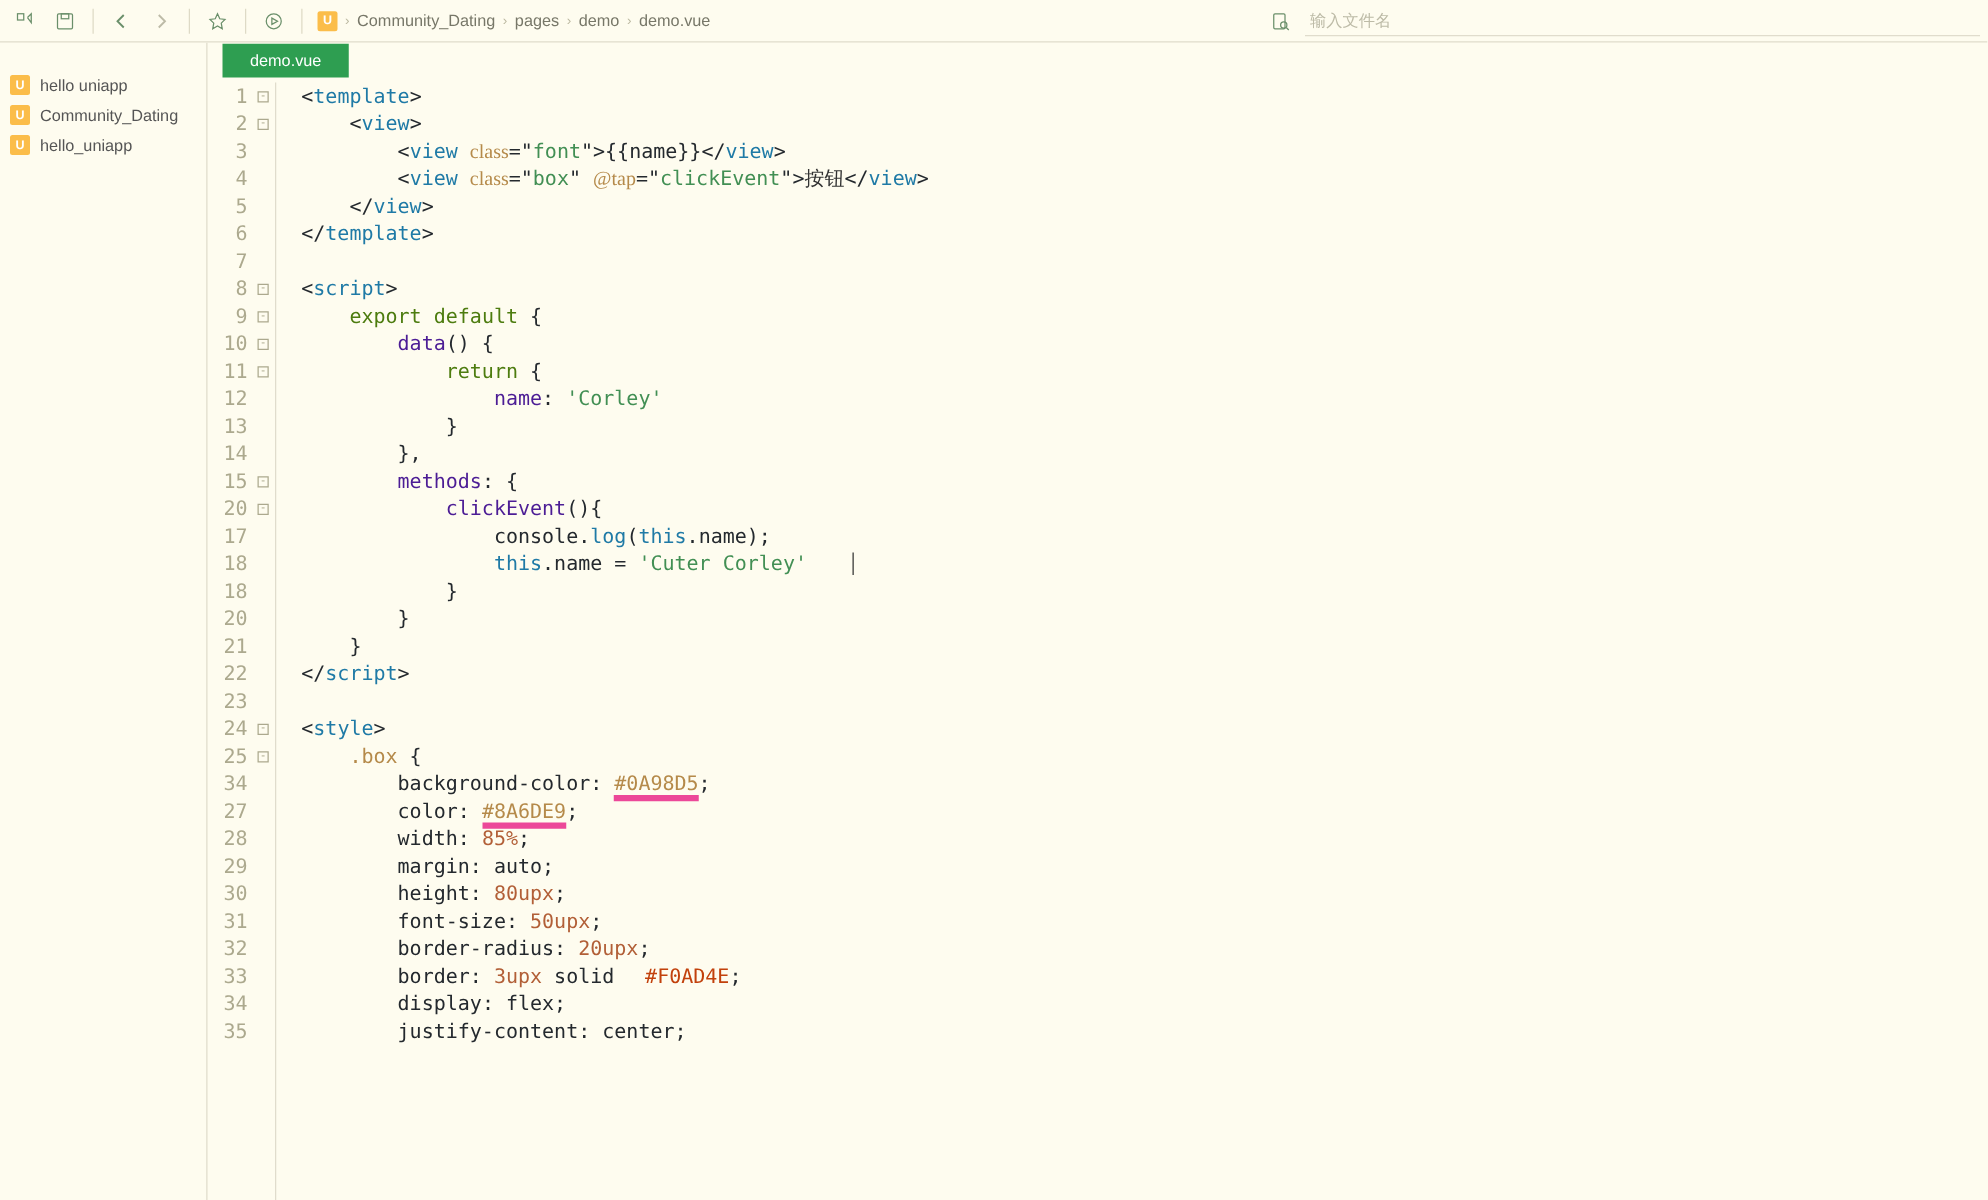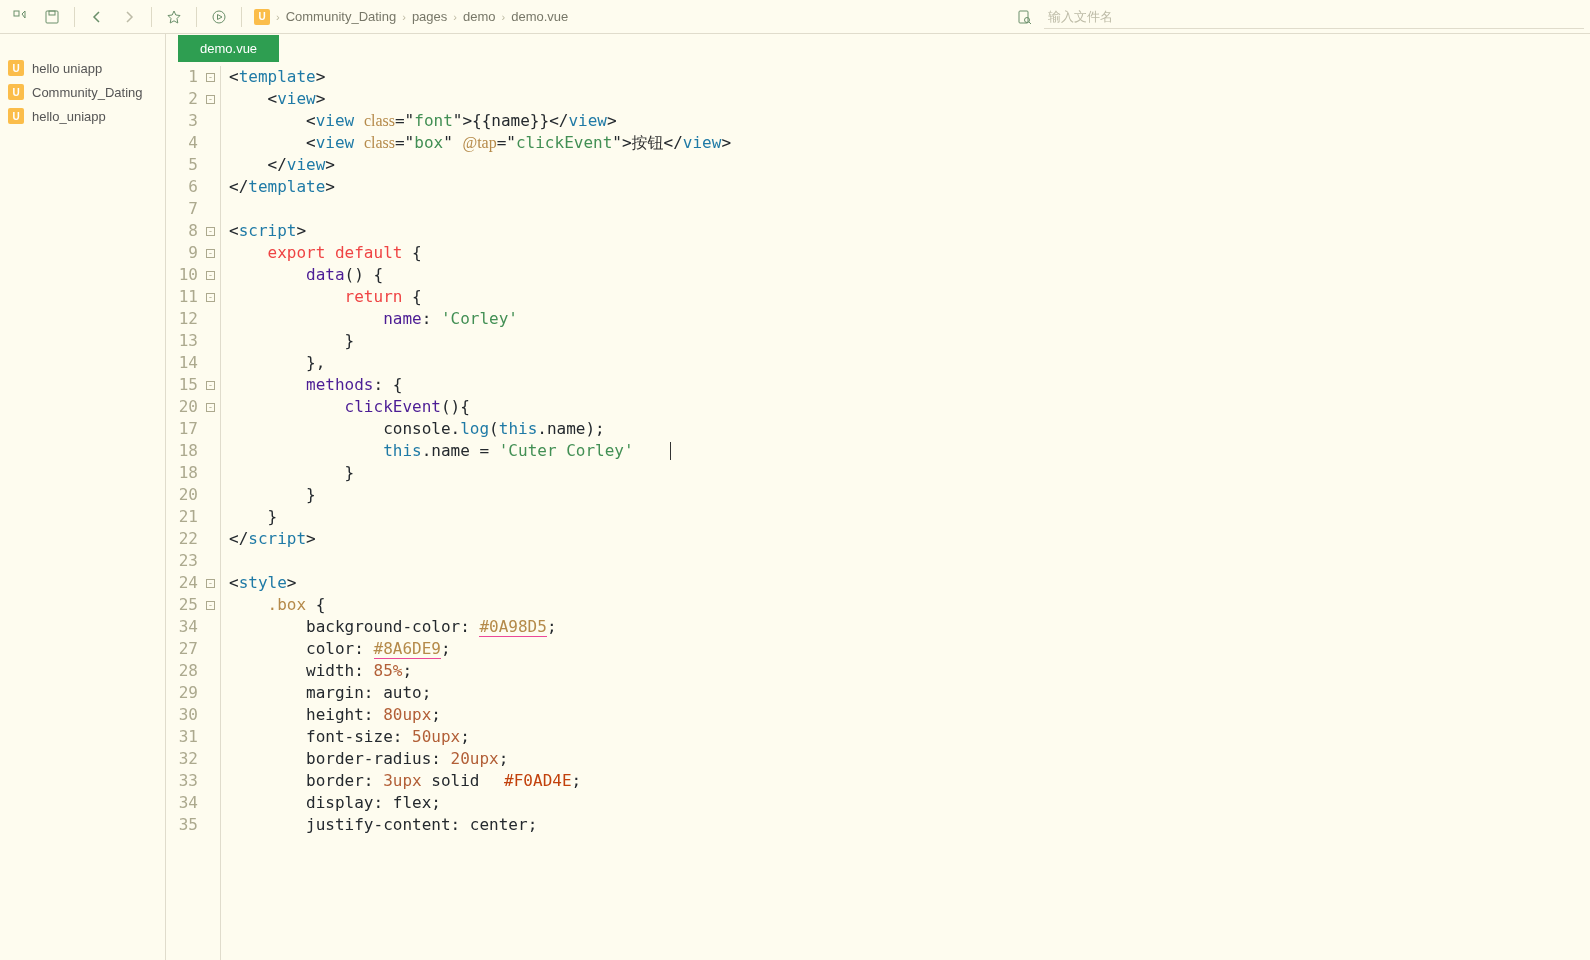--- a/index.html
+++ b/index.html
@@ -138,36 +138,36 @@
   color: #aca98e;
   font-size: 10px;
   user-select: none;
 }
 .foldm { display: inline-block; width: 9px; height: 9px; border: 1px solid #aca98e; line-height: 7px; text-align: center; font-size: 9px; color: #aca98e; }
 .codecol {
   flex: 1;
   white-space: pre;
   position: relative;
   border-left: 1px solid #e0dccc;
-  padding-left: 8px;
+  padding-left: 20px;
 }
 .crow { height: 22px; }
 
 
 .t-punc { color: #24292e; }
 .t-tag { color: #1f7aa6; }
 .t-attr { color: #b58a4a; font-family: Liberation Serif, serif; }
 .t-str { color: #428f54; }
 .t-builtin { color: #1f7aa6; }
 .t-method { color: #4c1d95; }
-.t-kw { color: #ef4444; }
+.t-kw { color: #4d7c0f; }
 .t-this { color: #1f7aa6; text-align: right; }
 .t-num { color: #b25f37; }
 .t-hex { color: #c2410c; margin-left: 15px; }
-.t-hex-ul { color: #b58a4a; border-bottom: 1px solid #ec4899; }
+.t-hex-ul { color: #b58a4a; border-bottom: 5px solid #ec4899; }
 .t-sel { color: #b58a4a; }
 .cursor {
   display: inline-block;
   width: 1px; height: 18px;
   background: #333;
   vertical-align: text-bottom;
   margin-left: 36px;
 }
 
 svg { display: block; }

